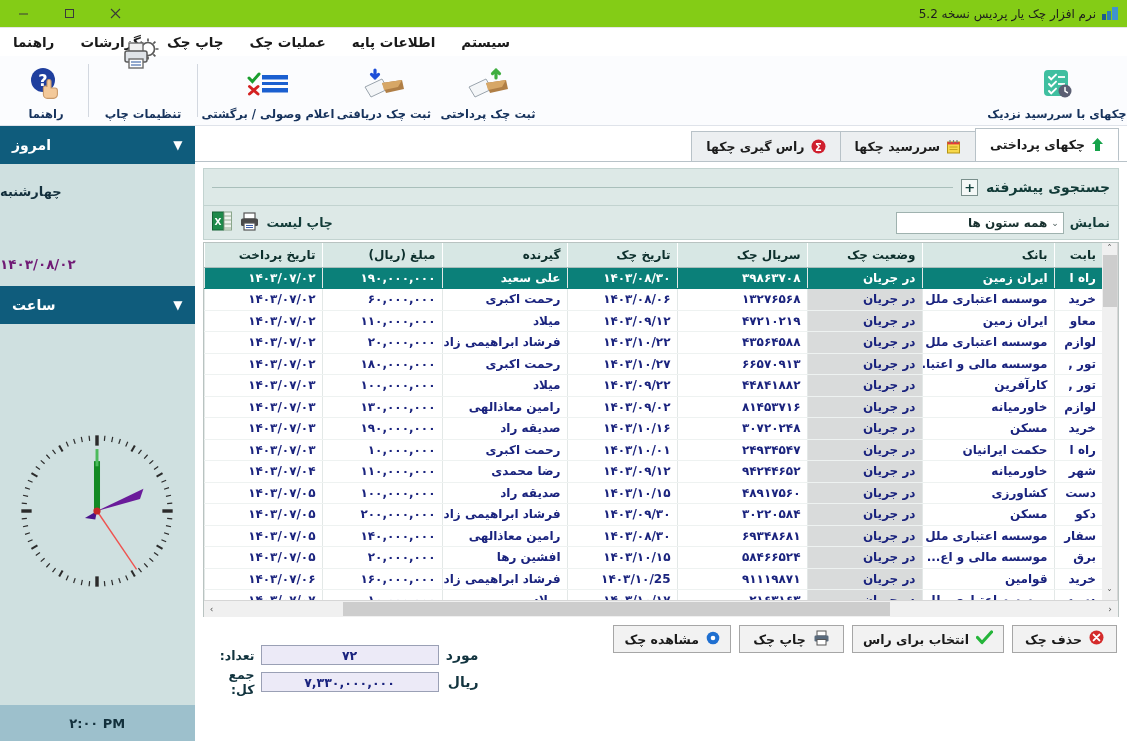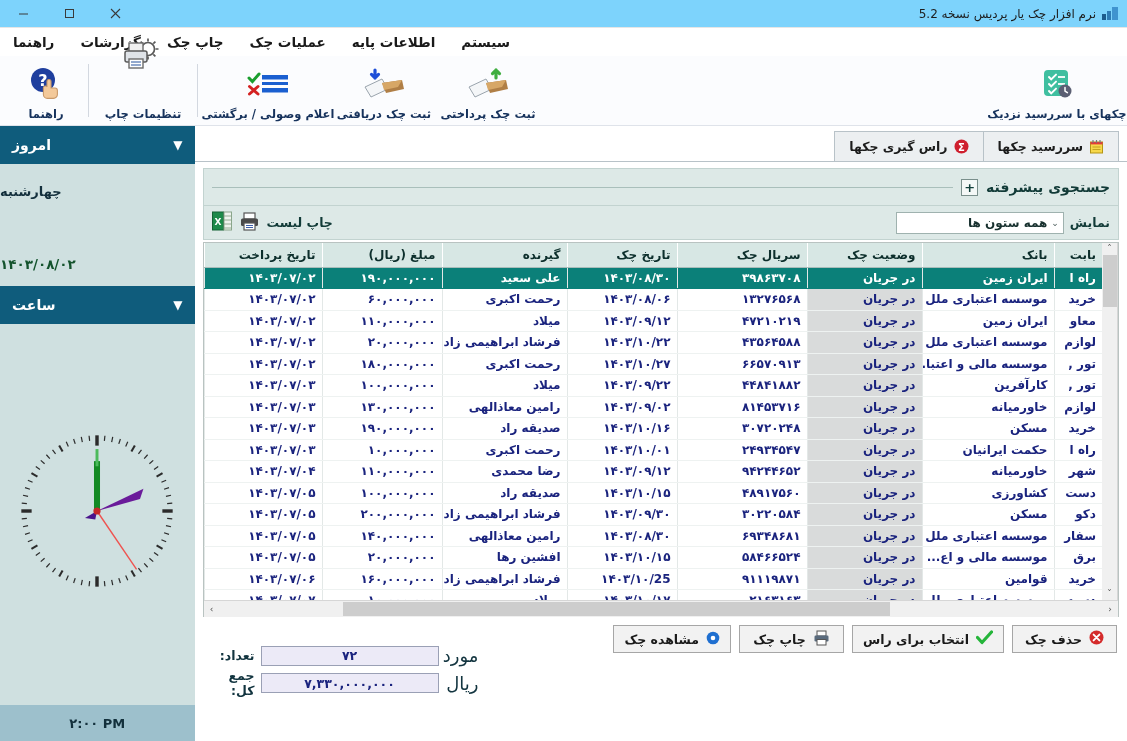--- a/index.html
+++ b/index.html
@@ -7,21 +7,21 @@
     margin: 0; padding: 0;
     width: 1127px; height: 741px;
     overflow: hidden;
     font-family: "DejaVu Sans", "Liberation Sans", sans-serif;
     background: #ffffff;
   }
   body { position: relative; }
 
   
   .titlebar {
-    height: 28px; background: #7dd3fc;
+    height: 28px; background: #84cc16;
     display: flex; align-items: center; justify-content: space-between;
     border-bottom: 1px solid #e6e6e6;
     position: relative;
   }
   .title-left { display: flex; align-items: center; gap: 6px; padding-right: 8px; }
   .app-icon {
     width: 17px; height: 13px; position: relative; display: inline-block;
   }
   .app-icon i {
     position: absolute; bottom: 0; display: block; background: #2e7bb5;
@@ -78,21 +78,21 @@
     padding: 0 12px; font-size: 14px; font-weight: 700;
     border-bottom: 2px solid #cfe0e0;
   }
   .sb-head .caret { font-size: 12px; }
   .sb-body-today {
     background: #cfe0e0; height: 120px; padding: 18px 16px 0 0;
     display: flex; flex-direction: column; justify-content: space-between;
     align-items: flex-end; padding-bottom: 14px;
   }
   .sb-day { font-size: 13px; color: #14303d; font-weight: 700; }
-  .sb-date { font-size: 13.5px; color: #14532d; font-weight: 700; }
+  .sb-date { font-size: 13.5px; color: #701a75; font-weight: 700; }
   .sb-clock-area {
     flex: 1; background: #cfe0e0; display: flex; align-items: center; justify-content: center;
     padding-bottom: 10px;
   }
   .sb-foot {
     background: #9dc0cc; height: 36px; display: flex; align-items: center;
     justify-content: center; font-size: 13px; font-weight: 700; color: #13303c;
     direction: ltr;
   }
 
@@ -206,21 +206,21 @@
     white-space: nowrap;
   }
   .totals { display: flex; flex-direction: column; gap: 2px; margin-top: 20px; }
   .trow { display: flex; align-items: center; gap: 6px; justify-content: flex-end; }
   .tlbl { font-size: 12.5px; font-weight: 700; color: #12343f; width: 50px; text-align: right; }
   .tbox {
     width: 178px; height: 20px; background: #eceaf7; border: 1px solid #9aa0b5;
     display: flex; align-items: center; justify-content: center;
     font-size: 12.5px; font-weight: 700; color: #1a237e;
   }
-  .tunit { font-size: 18px; font-weight: 400; color: #12343f; width: 34px; }
+  .tunit { font-size: 14px; font-weight: 700; color: #12343f; width: 34px; }
 </style>
 </head>
 <body>
 
 <div class="titlebar">
   <div class="title-left">
     <span class="app-icon">
         <i></i>
         <i></i>
         <i></i>
@@ -349,20 +349,28 @@
     </div>
     <div class="tb-lbl">راهنما</div>
   </div>
 </div>
 
 <div class="main">
 
   <div class="content">
 
     <div class="tabstrip" style="direction:rtl; padding-right:8px;">
+      <div class="tab active">
+        <span class="tico">
+          <svg width="13" height="15" viewBox="0 0 13 15">
+              <path d="M6.5 1 L12 7 H9 V14 H4 V7 H1 Z" fill="#16a34a"></path>
+            </svg>
+        </span>
+        <span>چکهای پرداختی</span>
+      </div>
       <div class="tab">
         <span class="tico">
           <svg width="15" height="15" viewBox="0 0 15 15">
             <rect x="1.5" y="3" width="12" height="11" fill="#f7d84a" stroke="#b59514" stroke-width="1"></rect>
             <rect x="1.5" y="3" width="12" height="2.4" fill="#e03c3c"></rect>
             <line x1="4" y1="1" x2="4" y2="4" stroke="#777" stroke-width="1.2"></line>
             <line x1="7.5" y1="1" x2="7.5" y2="4" stroke="#777" stroke-width="1.2"></line>
             <line x1="11" y1="1" x2="11" y2="4" stroke="#777" stroke-width="1.2"></line>
             <line x1="3.5" y1="8" x2="11.5" y2="8" stroke="#b59514" stroke-width="0.8"></line>
             <line x1="3.5" y1="10.5" x2="11.5" y2="10.5" stroke="#b59514" stroke-width="0.8"></line>

